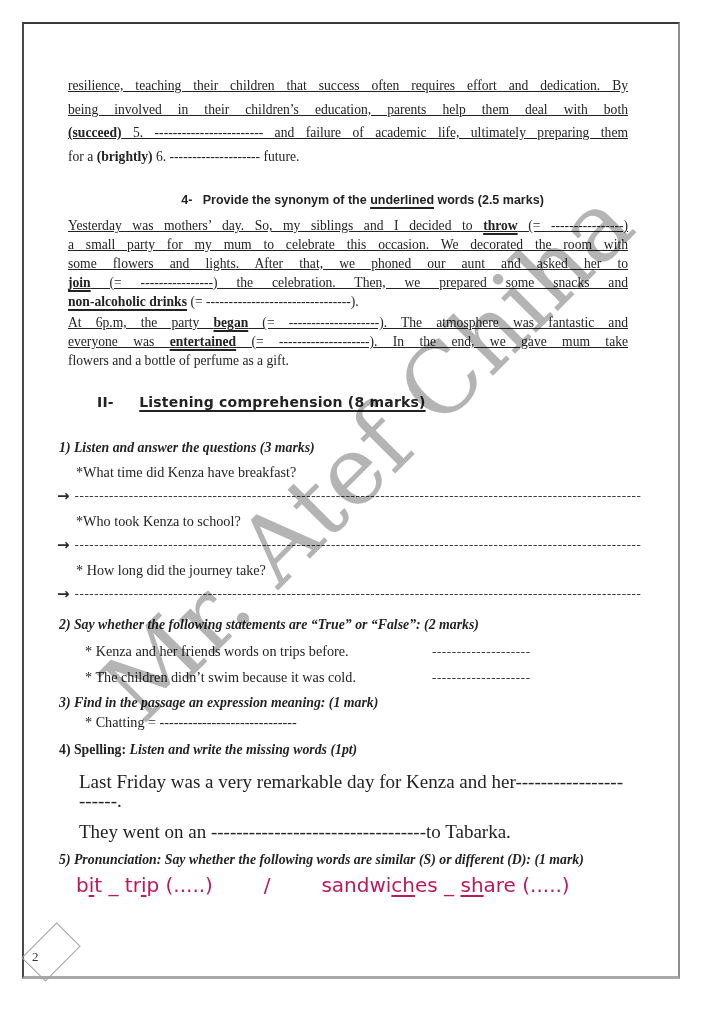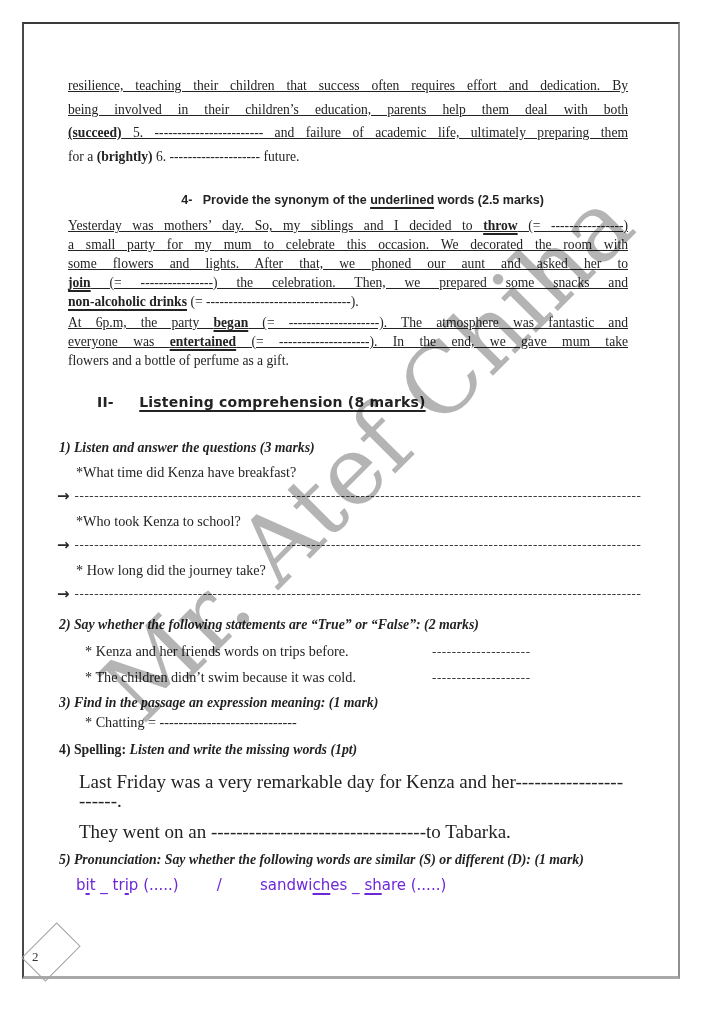--- a/index.html
+++ b/index.html
@@ -35,21 +35,21 @@
   .qtext{margin-top:4px;padding-left:8px;font-size:14.2px;line-height:20px;}
   .answer-line{display:flex;align-items:center;margin-left:-11px;width:584px;margin-top:3px;height:22px;}
   .arrow{flex:none;margin-right:5px;font-family:"DejaVu Sans",sans-serif;font-size:15px;font-weight:bold;color:#2a2a2a;}
   .dashes{flex:1;overflow:hidden;white-space:nowrap;font-size:13px;letter-spacing:.6px;color:#2e2e2e;}
 
   .tf-row{position:relative;margin-top:7px;padding-left:17px;font-size:14.2px;line-height:19px;}
   .tf-dashes{position:absolute;left:364px;top:0;font-size:13px;letter-spacing:.6px;color:#2e2e2e;}
   .chatting{padding-left:17px;font-size:14.2px;line-height:19px;}
   .q4line{margin-top:12px;padding-left:11px;font-size:19px;line-height:19px;}
   .pron{margin-top:4px;padding-left:8px;font-family:"DejaVu Sans",sans-serif;
-        font-size:15px;line-height:22px;white-space:pre;color:#6d28d9;}
+        font-size:20px;line-height:22px;white-space:pre;color:#be185d;}
   .pron .u{text-decoration-thickness:2px;text-underline-offset:3px;}
 
   .watermark{position:absolute;left:-13px;top:400px;width:760px;text-align:center;
         font-family:"DejaVu Serif",serif;font-size:95px;color:#b4b4b4;
         transform:rotate(-45deg);white-space:nowrap;mix-blend-mode:multiply;
         pointer-events:none;z-index:3;}
   .corner-rect{position:absolute;left:26px;top:935px;width:48px;height:32px;
         border:1.5px solid #a2a2a2;transform:rotate(-45deg);z-index:2;}
   .page-num{position:absolute;left:32px;top:949px;font-size:13px;color:#333;z-index:4;
         font-family:"Liberation Serif",serif;}

